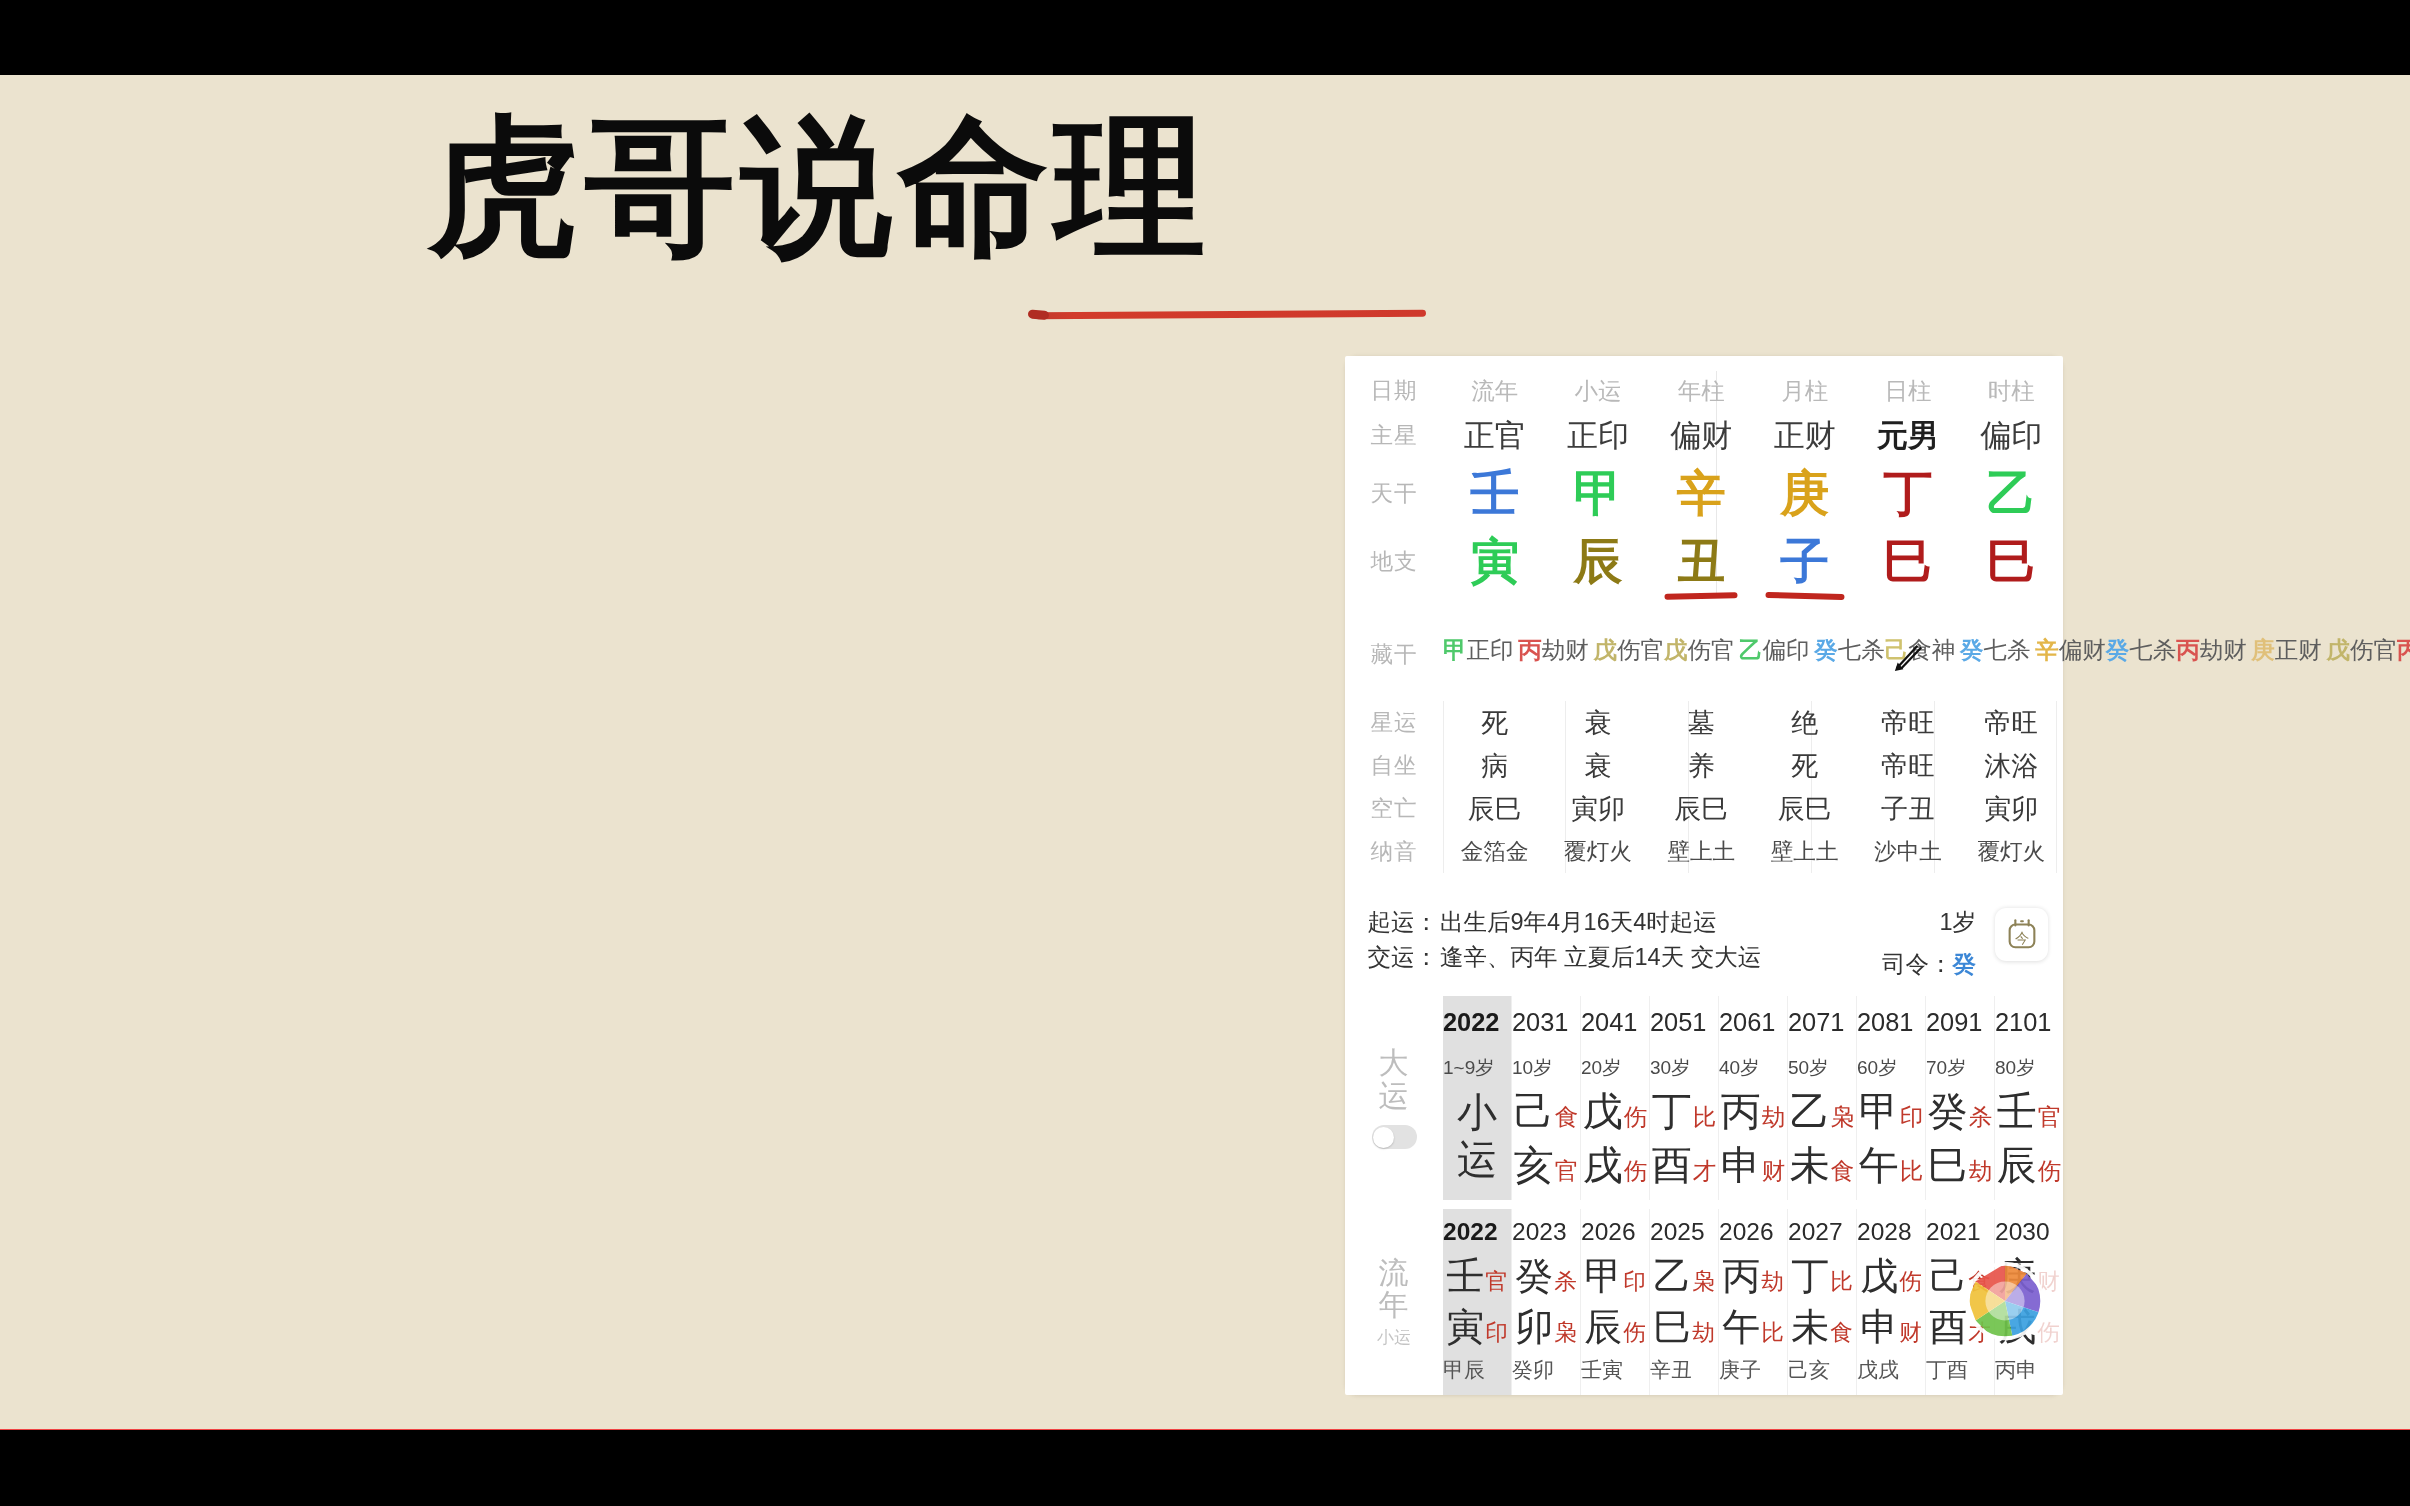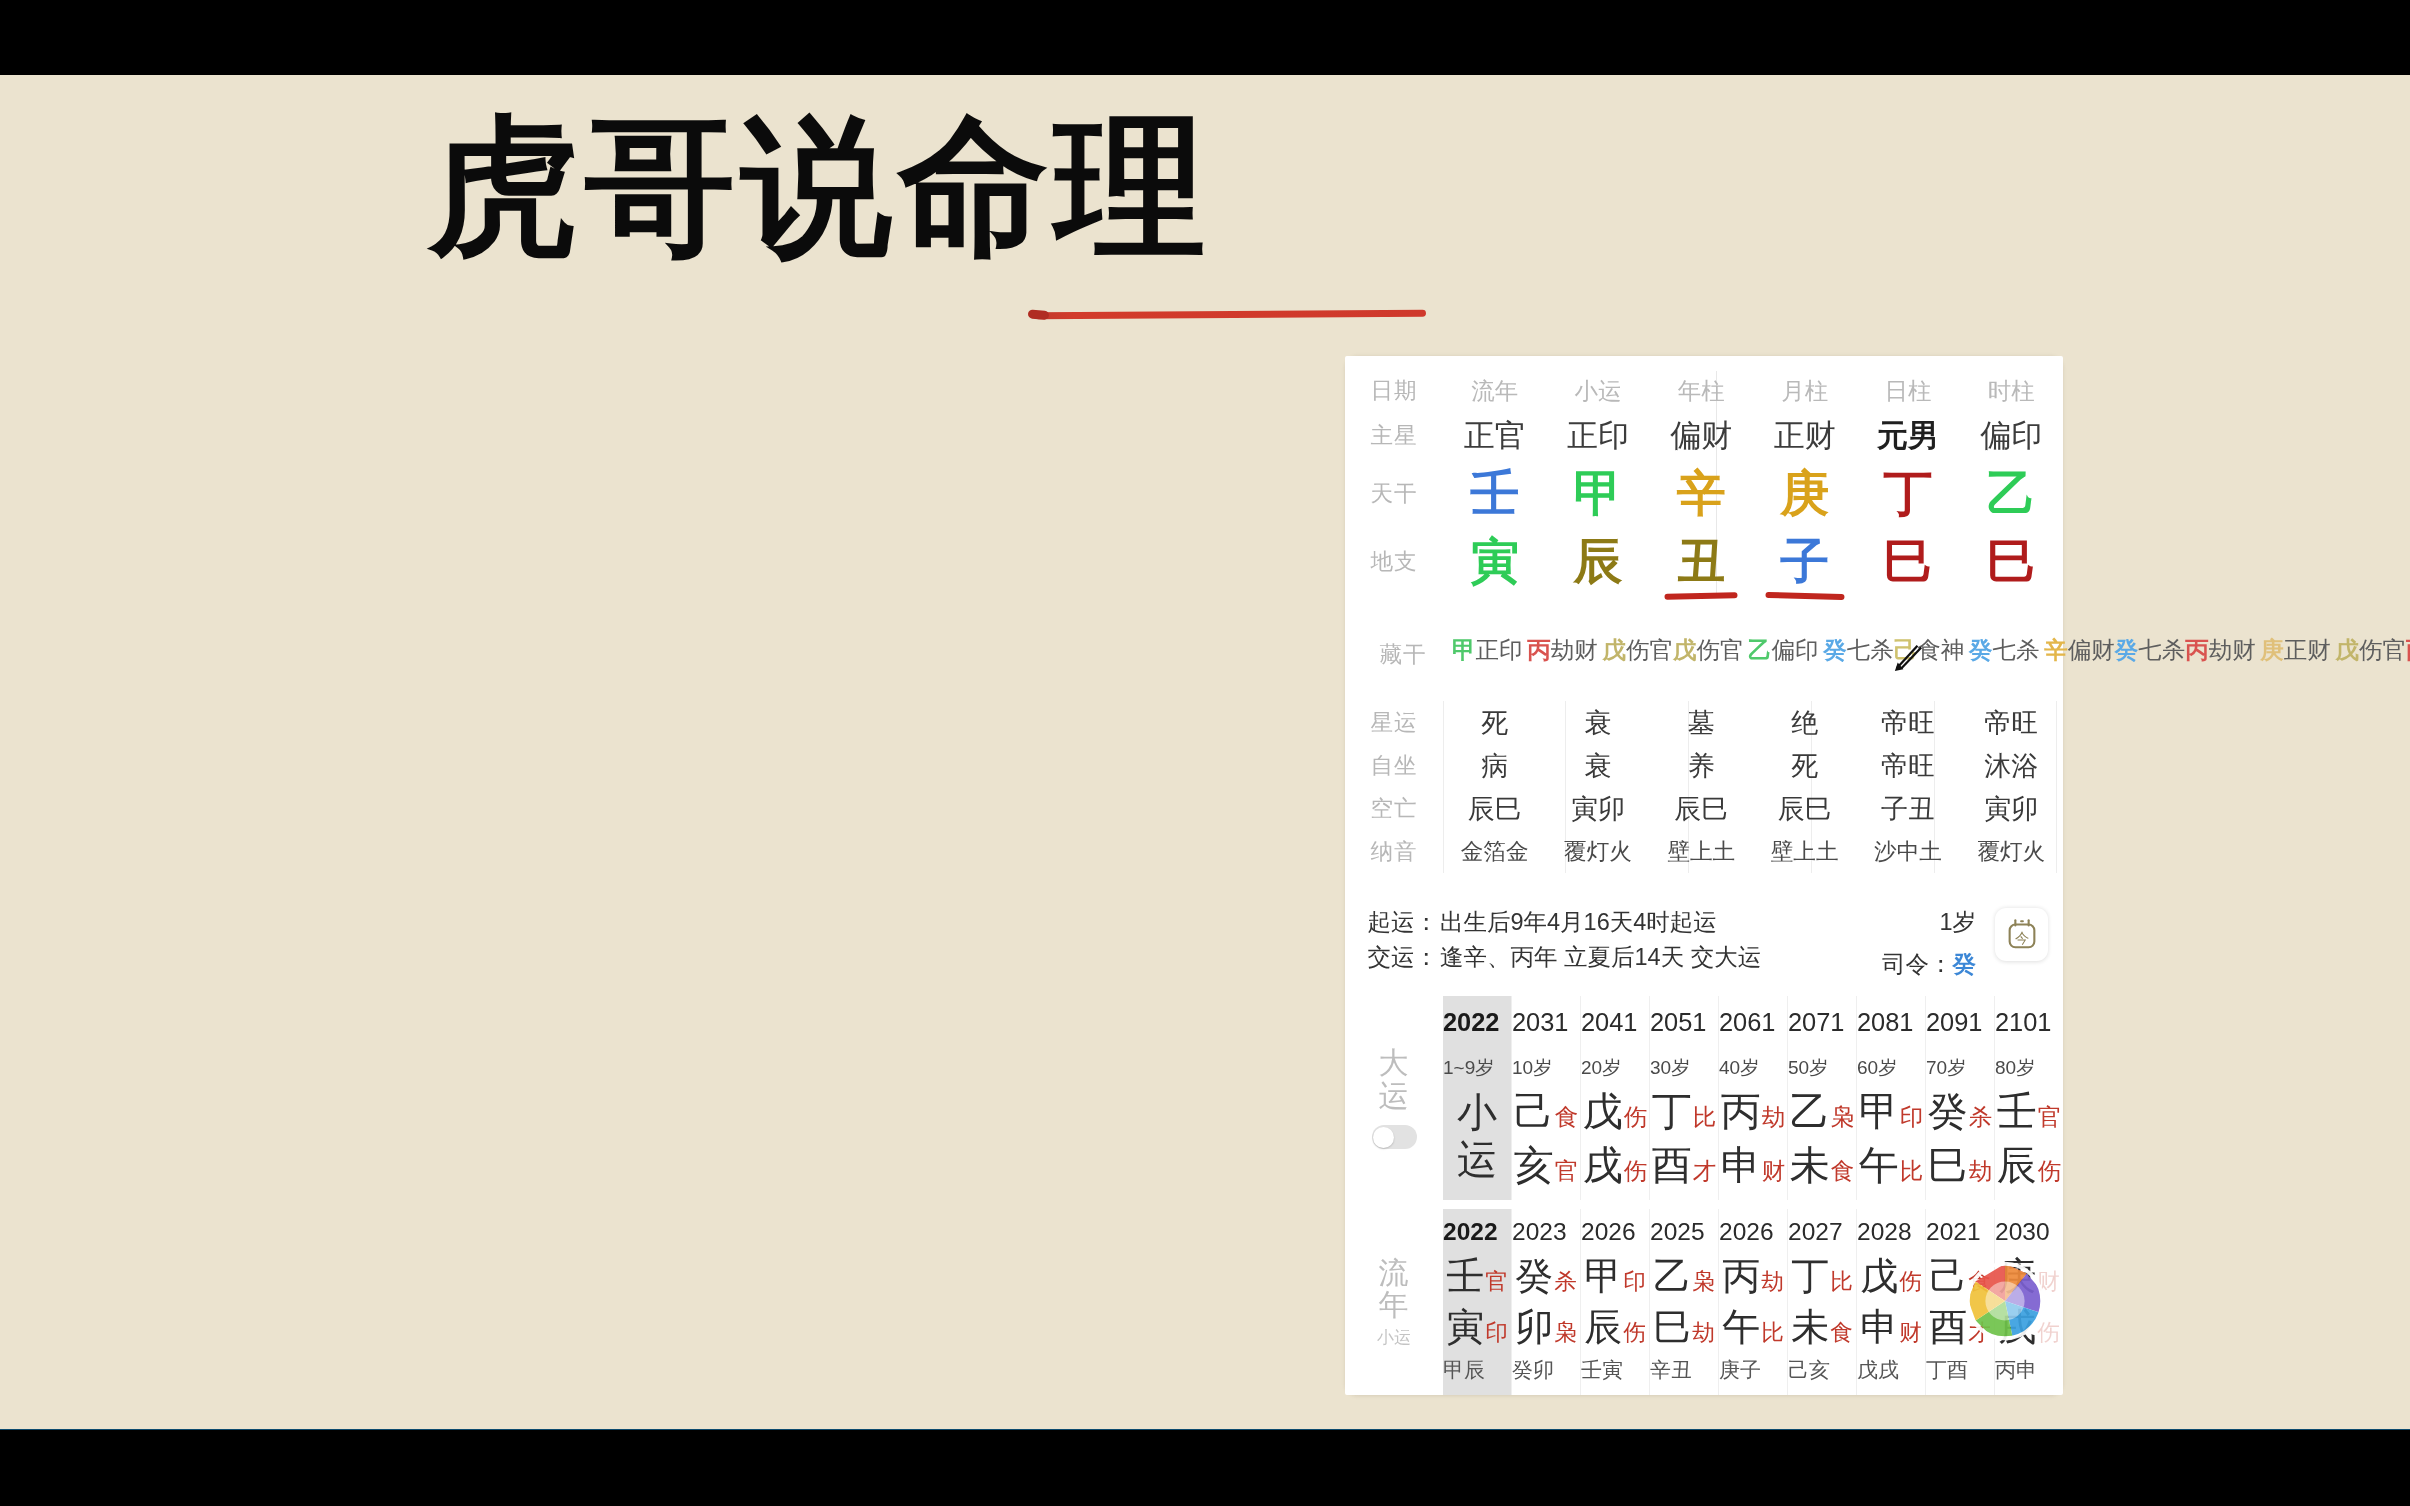--- a/index.html
+++ b/index.html
@@ -4,21 +4,21 @@
 <title>虎哥说命理</title>
 <style>
   html,body{margin:0;padding:0;}
   body{
     width:2411px;height:1507px;overflow:hidden;
     background:#000;
     font-family:"Liberation Sans","DejaVu Sans",sans-serif;
     -webkit-font-smoothing:antialiased;
   }
   
-  #stage{position:relative;width:2411px;height:1507px;background:#0c4a6e;}
+  #stage{position:relative;width:2411px;height:1507px;background:#ef4444;}
   .bar{position:absolute;left:0;width:2411px;background:#000;}
   .bar.top{top:0;height:75px;}
   .bar.bottom{bottom:0;height:77px;}
   #canvas{
     position:absolute;left:0;top:75px;width:2411px;height:1354px;
     background:#EBE3CF;
   }
   
   #title-block{position:absolute;left:428px;top:36px;}
   #brand-title{
@@ -70,21 +70,21 @@
     position:absolute;left:50%;bottom:-3.8px;transform:translateX(-50%) rotate(-1.2deg);
     width:73px;height:5.6px;background:#c0261e;border-radius:3.8px;
   }
   .u-mark.m2{transform:translateX(-50%) rotate(1.6deg);width:79px;}
   #pencil-cursor{
     position:absolute;left:1893px;top:565px;width:32px;height:32px;
     pointer-events:none;
   }
 
   
-  #hidden-panel{padding:11.3px 0 13px 0;margin-left:9px;}
+  #hidden-panel{padding:11.3px 0 13px 0;}
   #hidden-panel .lbl{align-items:flex-start;padding-top:9.4px;}
   #hidden-panel .cell{flex-direction:row;justify-content:flex-start;gap:4.7px;}
   .hs{font-size:23.5px;line-height:1.22;white-space:nowrap;}
   .hs .g{font-weight:700;}
   .hs .t{color:#5e5e5e;}
 
   
   #stat-panel{padding:9.4px 0 11.3px 0;position:relative;}
   #stat-panel .cell{height:43px;color:#3a3a3a;font-size:27px;}
   #stat-panel .r-nayin .cell{font-size:22.6px;color:#4a4a4a;}

